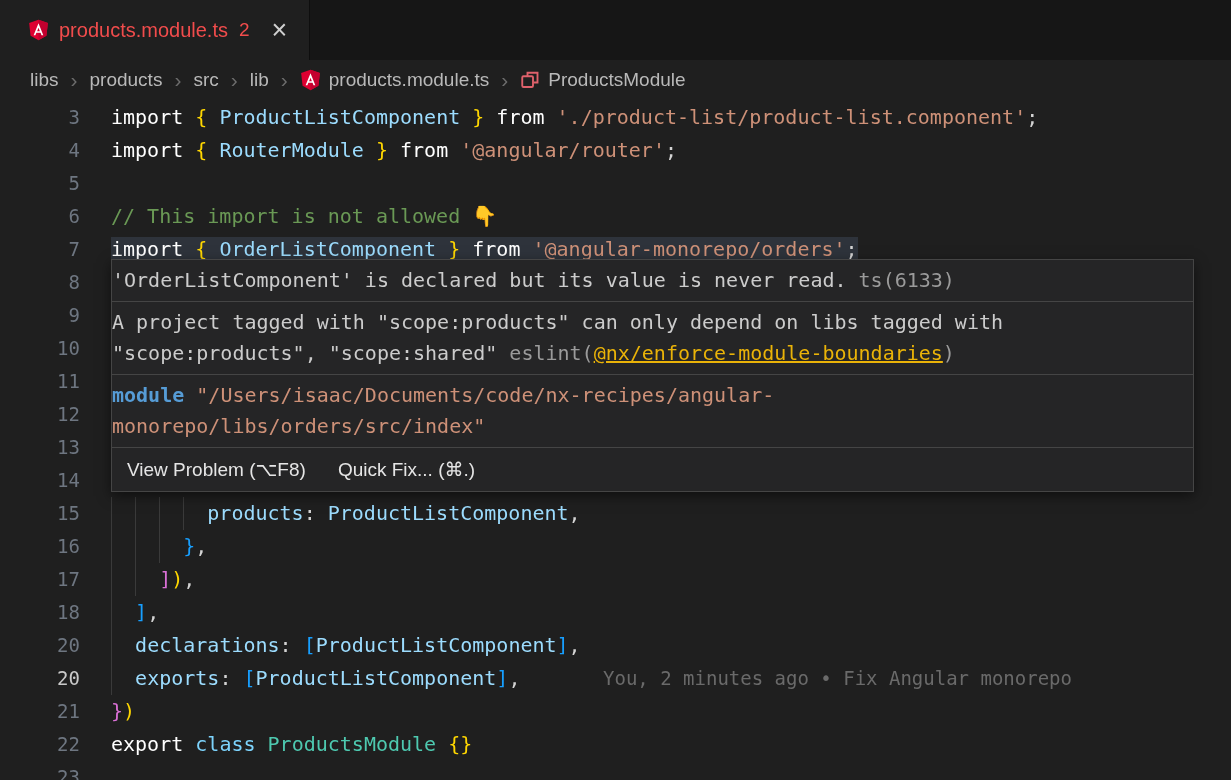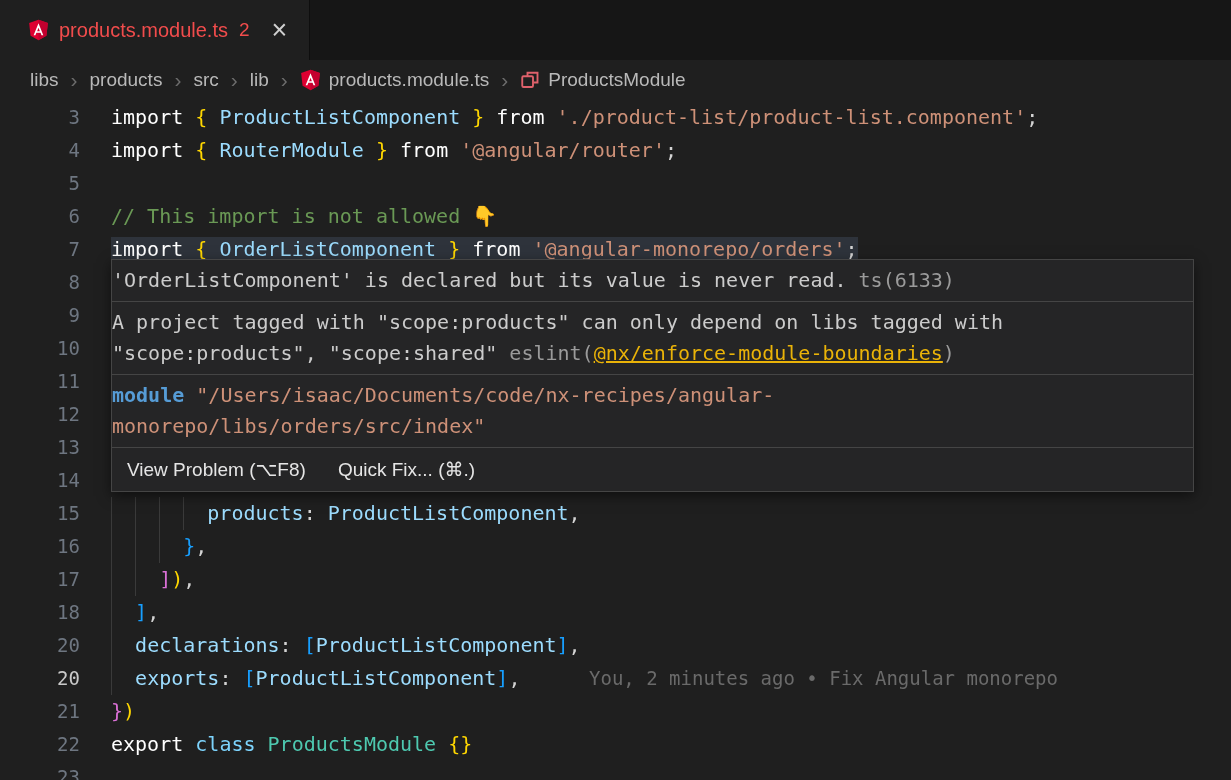--- a/index.html
+++ b/index.html
@@ -39,21 +39,21 @@
   .tk-pl   { color:#d4d4d4; }
   .tk-b1   { color:#ffd700; }
   .tk-b2   { color:#da70d6; }
   .tk-b3   { color:#179fff; }
   .tk-emoji{ color:#fbc02d; }
 
   .err-wrap { background:rgba(95,118,150,0.24);
               text-decoration:underline wavy #f14c4c;
               text-decoration-thickness:2px; text-underline-offset:6px;
               text-decoration-skip-ink:none; }
-  .blame { position:absolute; left:478px; top:0; color:#6a6a6a; font-size:19px; }
+  .blame { position:absolute; left:492px; top:0; color:#6a6a6a; font-size:19px; }
 
   
   .hover { position:absolute; left:111px; top:259px; width:1083px; z-index:10;
            background:#252526; border:1px solid #454545;
            box-shadow:0 4px 12px rgba(0,0,0,0.5); }
   .hover-section { padding:5px 0; border-bottom:1px solid #454545;
                    font-family:"DejaVu Sans Mono", monospace; font-size:20px;
                    line-height:31px; color:#cccccc; }
   .hover-line { white-space:pre; }
   .h-t     { color:#cccccc; }

